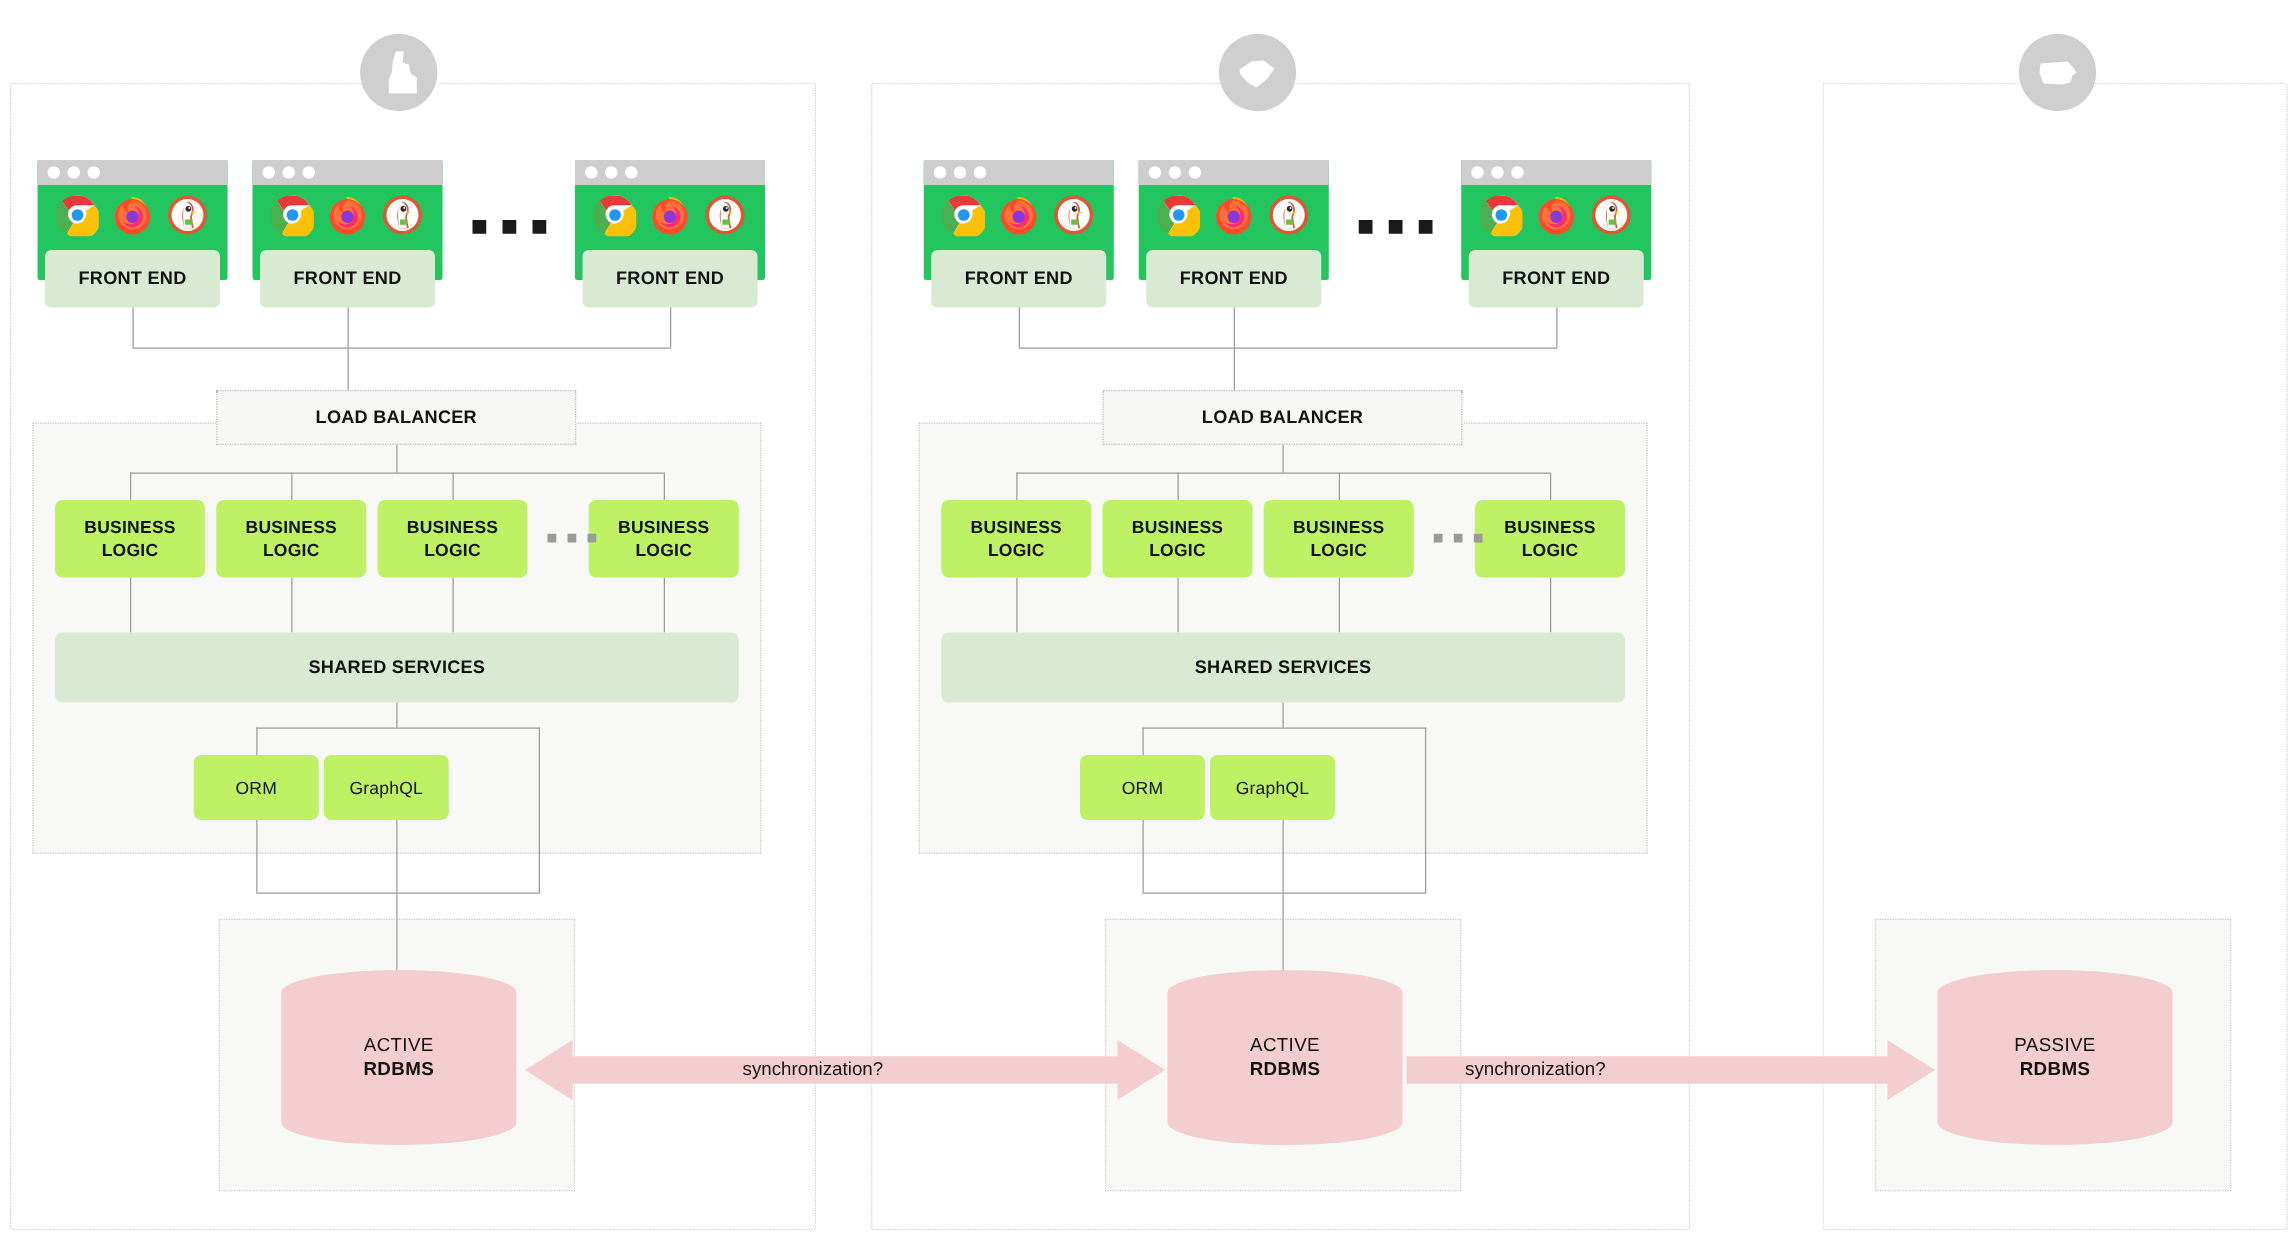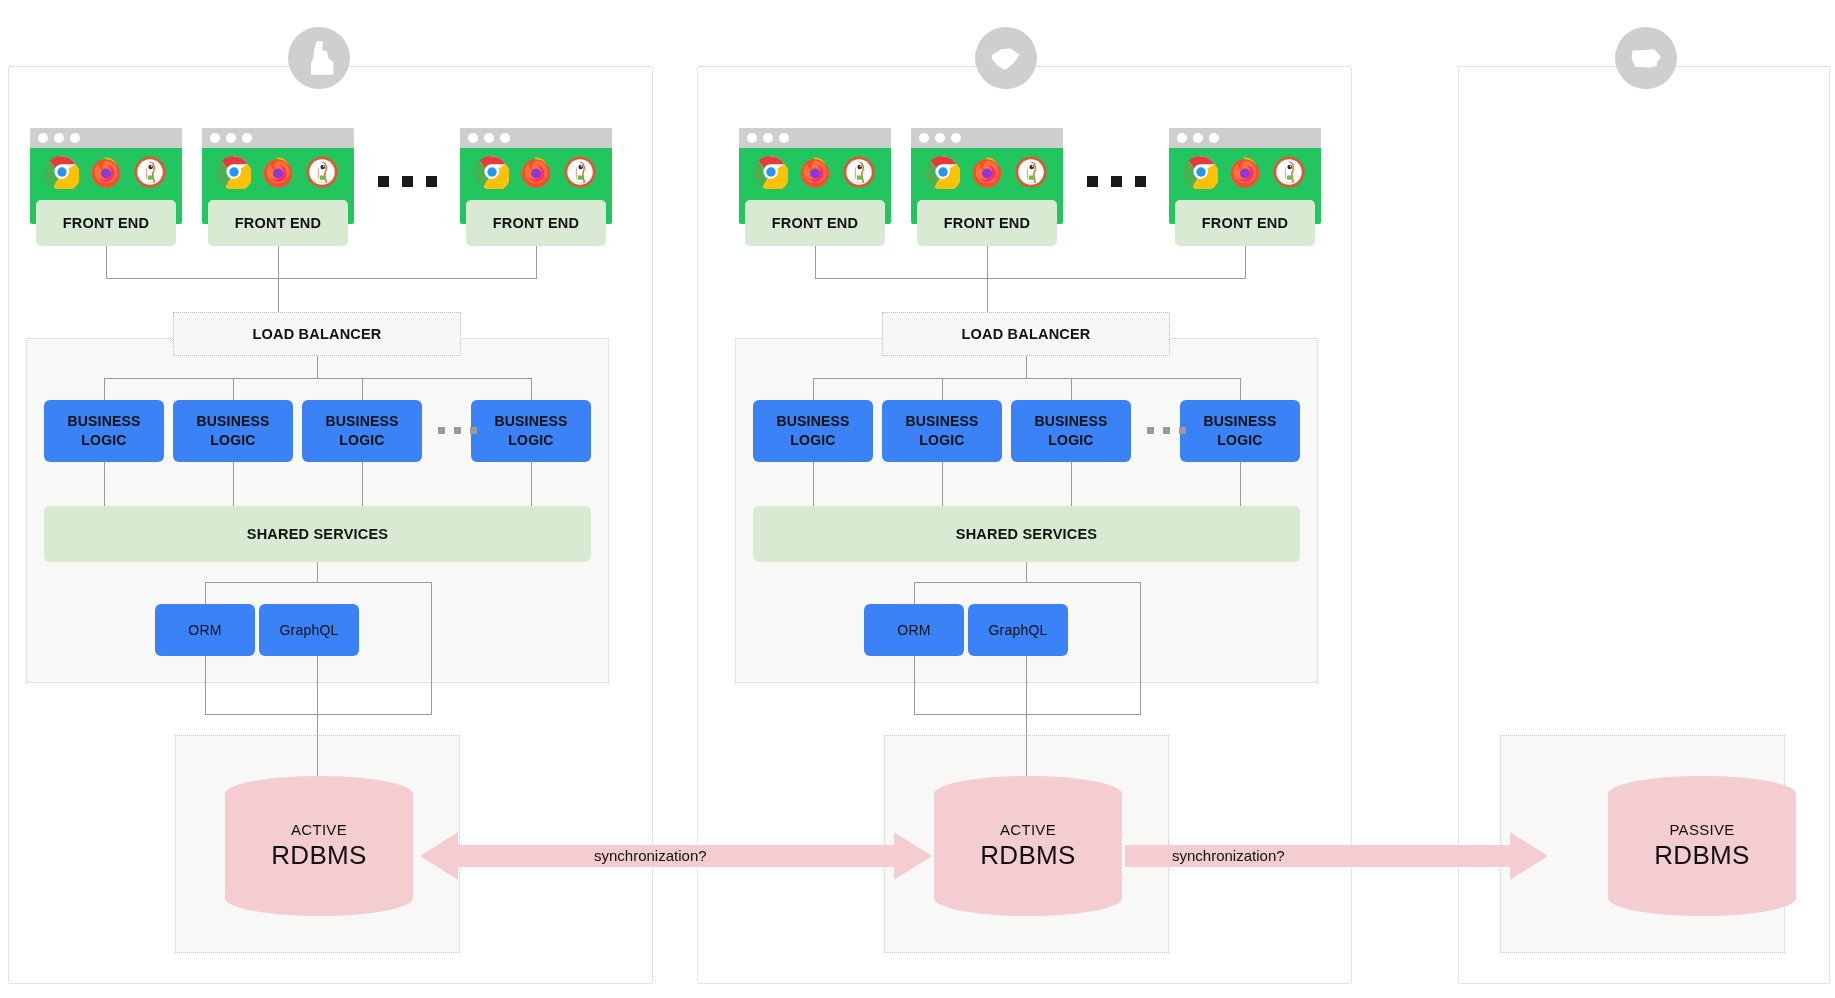--- a/index.html
+++ b/index.html
@@ -69,21 +69,21 @@
     font-size:14.5px; font-weight:600; letter-spacing:.2px; z-index:3;
   }
 
   
   .app-panel {
     position:absolute; border:1px dotted #c9c9c9; background:#f8f8f6; z-index:0;
   }
 
   
   .gbox {
-    position:absolute; background:#3b82f6; border-radius:6px;
+    position:absolute; background:#bef264; border-radius:6px;
     display:flex; flex-direction:column; align-items:center; justify-content:center;
     font-size:14px; font-weight:600; line-height:1.35; letter-spacing:.2px;
     text-align:center; z-index:3;
   }
   .gbox.small { font-size:14px; font-weight:500; }
   .shared {
     position:absolute; background:#d9ead3; border-radius:6px;
     display:flex; align-items:center; justify-content:center;
     font-size:14.5px; font-weight:600; letter-spacing:.2px; z-index:3;
   }
@@ -106,21 +106,21 @@
   }
   .cyl-bottom {
     position:absolute; left:0; right:0; bottom:0; height:36px;
     background:#f4cdd0; border-radius:50%;
   }
   .cyl-label {
     position:absolute; inset:0; display:flex; flex-direction:column;
     align-items:center; justify-content:center; z-index:2; gap:2px;
   }
   .cyl-state { font-size:15px; font-weight:500; letter-spacing:.3px; }
-  .cyl-name  { font-size:26px; font-weight:400; letter-spacing:.3px; }
+  .cyl-name  { font-size:15px; font-weight:700; letter-spacing:.3px; }
 
   
   .sync { position:absolute; z-index:4; }
   .sync svg { display:block; }
   .sync-label {
     position:absolute; white-space:nowrap; font-size:15px; font-weight:500;
     color:#111; z-index:5;
   }
 </style>
 </head>
@@ -533,21 +533,21 @@
     <div class="cyl-body"></div>
     <div class="cyl-bottom"></div>
     <div class="cyl-label">
       <span class="cyl-state">ACTIVE</span>
       <span class="cyl-name">RDBMS</span>
     </div>
   </div>
 
   <div class="db-panel" style="left:1500px; top:735px; width:285px; height:218px;"></div>
 
-  <div class="cylinder" style="left:1608px; top:776px; width:188px; height:140px;">
+  <div class="cylinder" style="left:1550px; top:776px; width:188px; height:140px;">
     <div class="cyl-top"></div>
     <div class="cyl-body"></div>
     <div class="cyl-bottom"></div>
     <div class="cyl-label">
       <span class="cyl-state">PASSIVE</span>
       <span class="cyl-name">RDBMS</span>
     </div>
   </div>
 
   <div class="sync" style="left:420px; top:826px; width:512px; height:60px;">

